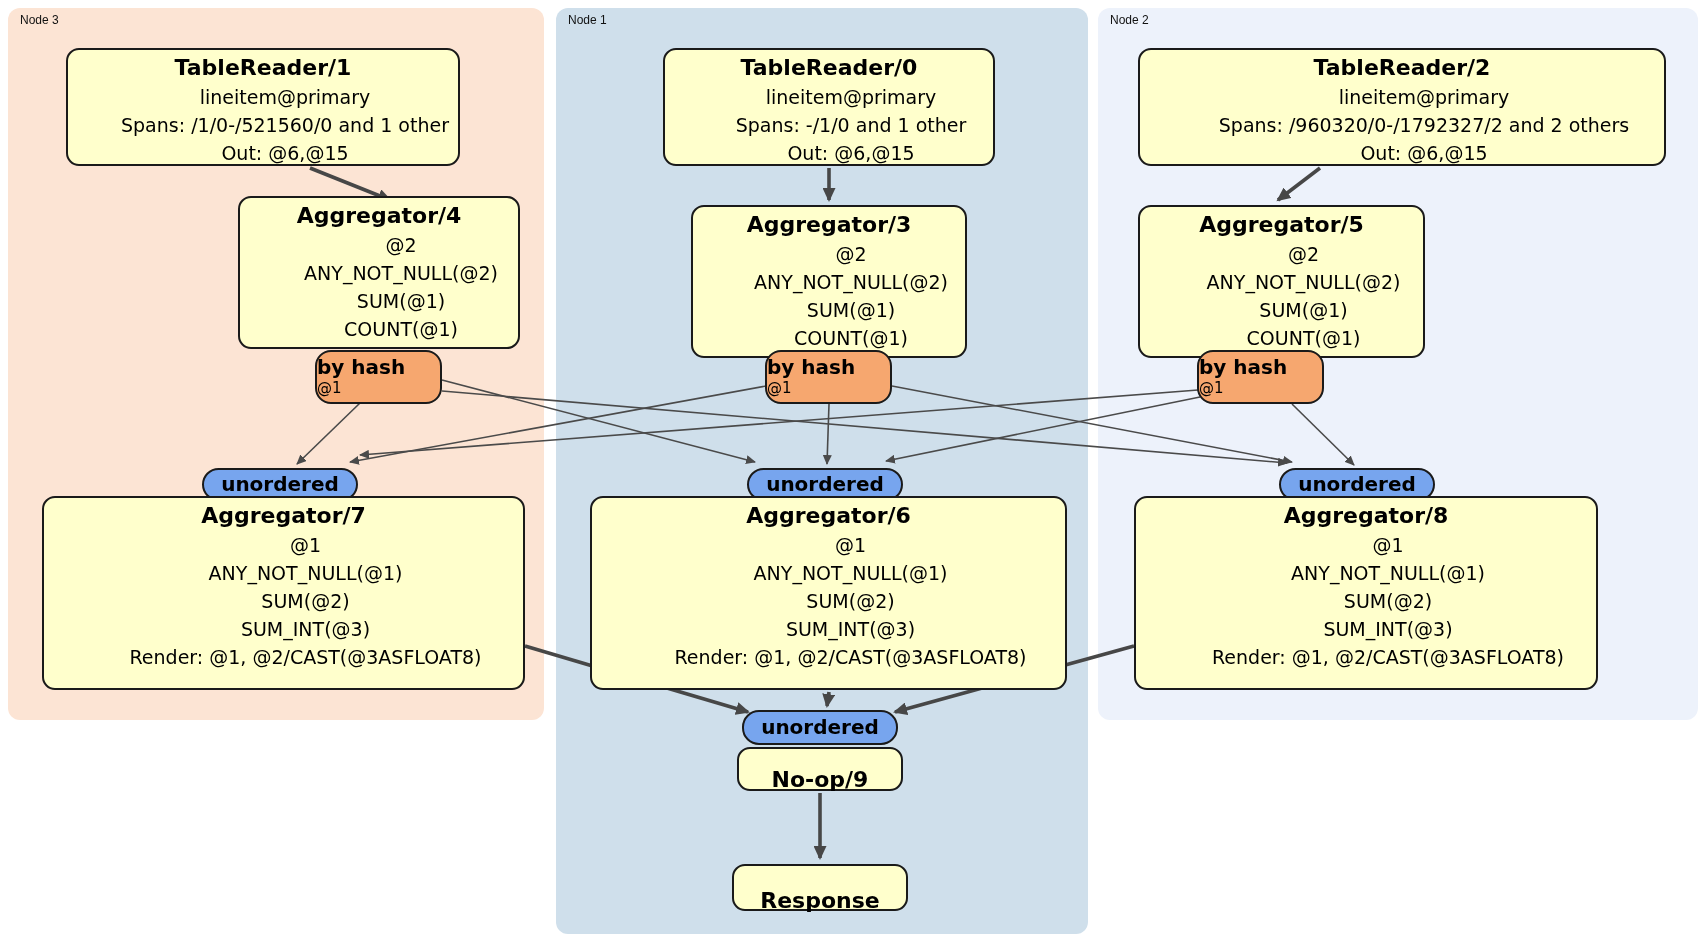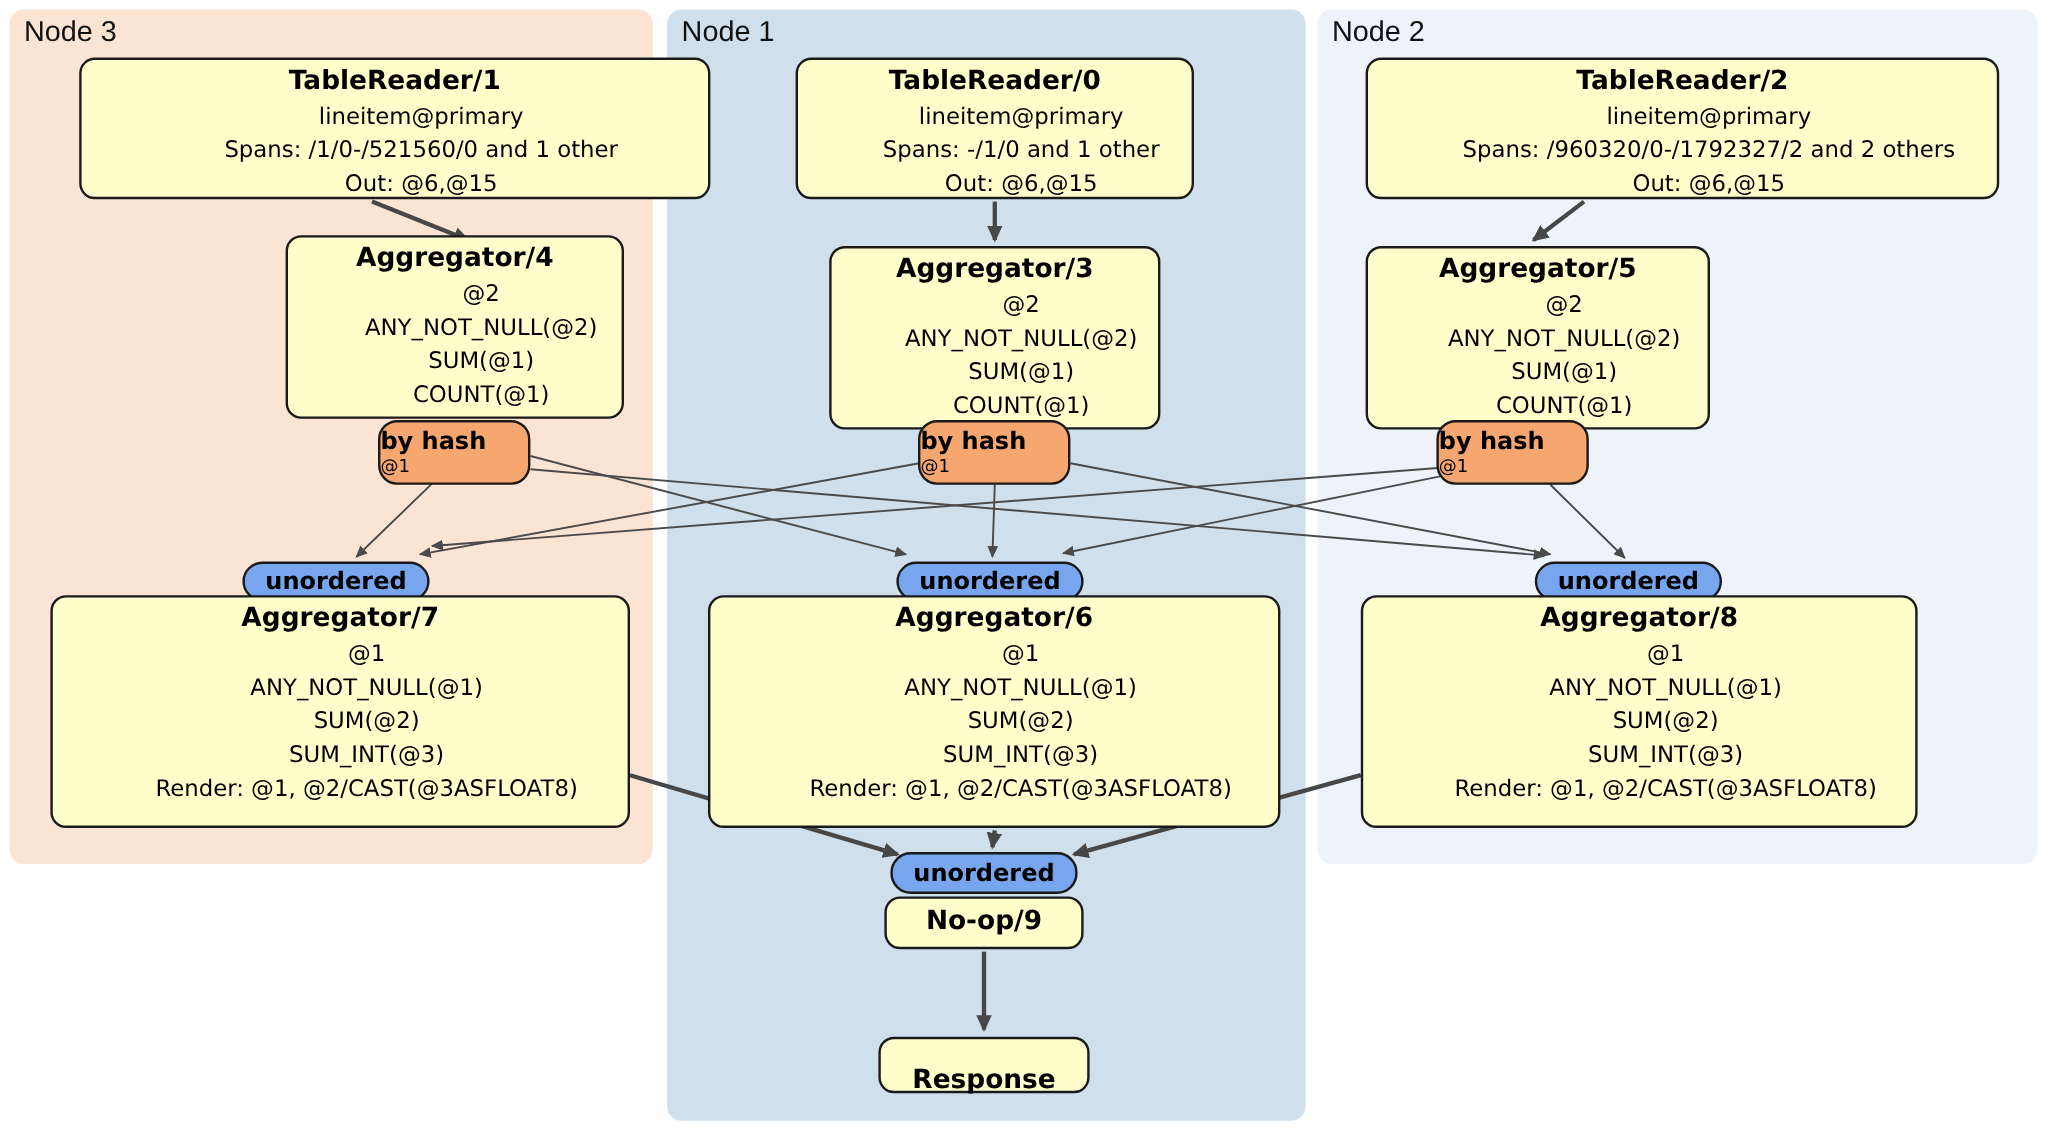--- a/index.html
+++ b/index.html
@@ -7,21 +7,21 @@
     position:relative;width:1708px;height:940px;overflow:hidden;
     background:#ffffff;
     font-family:"DejaVu Sans",sans-serif;
   }
   .group-bg{position:absolute;border-radius:12px;z-index:1;}
   .bg-node3{background:#fce4d4;}
   .bg-node1{background:#cfdfeb;}
   .bg-node2{background:#edf2fb;}
   .group-label{
     position:absolute;z-index:4;color:#111;
-    font-family:"Liberation Sans",sans-serif;font-size:24px;
+    font-family:"Liberation Sans",sans-serif;font-size:12px;
   }
   .edges{position:absolute;left:0;top:0;z-index:2;}
   .gnode{
     position:absolute;z-index:3;box-sizing:border-box;
     background:#ffffcc;border:2px solid #1a1a1a;border-radius:13px;
     text-align:center;color:#000;padding-top:3px;
   }
   .gtitle{font-size:22px;font-weight:bold;line-height:30px;}
   .gline{font-size:19px;line-height:28px;white-space:nowrap;margin-left:44px;}
   .single .gtitle{line-height:38px;}
@@ -76,21 +76,21 @@
     <line x1="1200" y1="397" x2="886" y2="461" stroke="#4a4a4a" stroke-width="1.6" marker-end="url(#mthin)"></line>
     <line x1="1292" y1="404" x2="1354" y2="465" stroke="#4a4a4a" stroke-width="1.6" marker-end="url(#mthin)"></line>
 
     <line x1="525" y1="646" x2="748" y2="712" stroke="#474747" stroke-width="3.6" marker-end="url(#mthick)"></line>
     <line x1="829" y1="692" x2="827" y2="706" stroke="#474747" stroke-width="3.6" marker-end="url(#mthick)"></line>
     <line x1="1134" y1="646" x2="895" y2="712" stroke="#474747" stroke-width="3.6" marker-end="url(#mthick)"></line>
 
     <line x1="820" y1="793" x2="820" y2="858" stroke="#474747" stroke-width="3.6" marker-end="url(#mthick)"></line>
   </svg>
 
-  <div class="gnode" style="left:66px;top:48px;width:526px;height:118px">
+  <div class="gnode" style="left:66px;top:48px;width:394px;height:118px">
     <div class="gtitle">TableReader/1</div>
     <div class="gline">lineitem@primary</div>
     <div class="gline">Spans: /1/0-/521560/0 and 1 other</div>
     <div class="gline">Out: @6,@15</div>
   </div>
   <div class="gnode" style="left:663px;top:48px;width:332px;height:118px">
     <div class="gtitle">TableReader/0</div>
     <div class="gline">lineitem@primary</div>
     <div class="gline">Spans: -/1/0 and 1 other</div>
     <div class="gline">Out: @6,@15</div>
@@ -160,20 +160,20 @@
   <div class="gnode" style="left:1134px;top:496px;width:464px;height:194px">
     <div class="gtitle">Aggregator/8</div>
     <div class="gline">@1</div>
     <div class="gline">ANY_NOT_NULL(@1)</div>
     <div class="gline">SUM(@2)</div>
     <div class="gline">SUM_INT(@3)</div>
     <div class="gline">Render: @1, @2/CAST(@3ASFLOAT8)</div>
   </div>
 
   <div class="sync" style="left:742px;top:710px;width:156px;height:35px;line-height:31px">unordered</div>
-  <div class="gnode single" style="left:737px;top:747px;width:166px;height:44px;padding-top:0">
+  <div class="gnode single" style="left:737px;top:747px;width:166px;height:44px;padding-top:12px">
     <div class="gtitle">No-op/9</div>
   </div>
   <div class="gnode single" style="left:732px;top:864px;width:176px;height:47px;padding-top:16px">
     <div class="gtitle">Response</div>
   </div>
 
 </div>
 
 </body></html>

